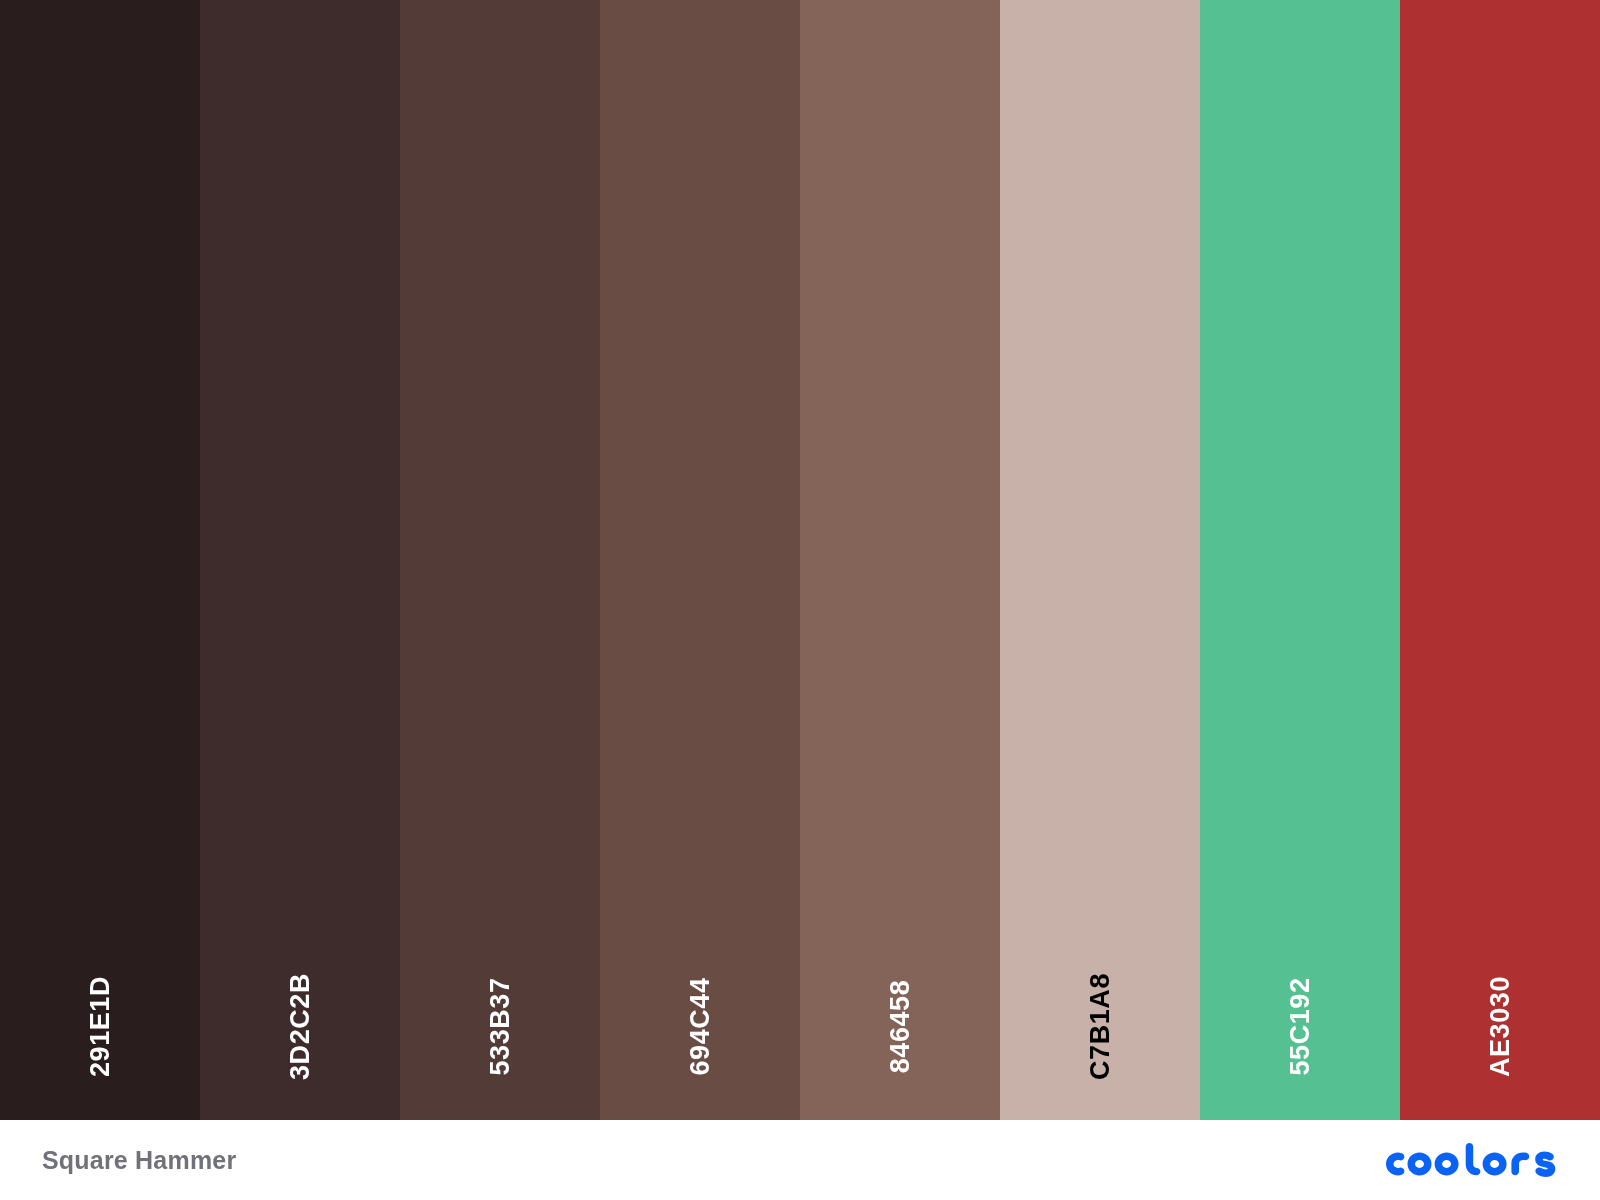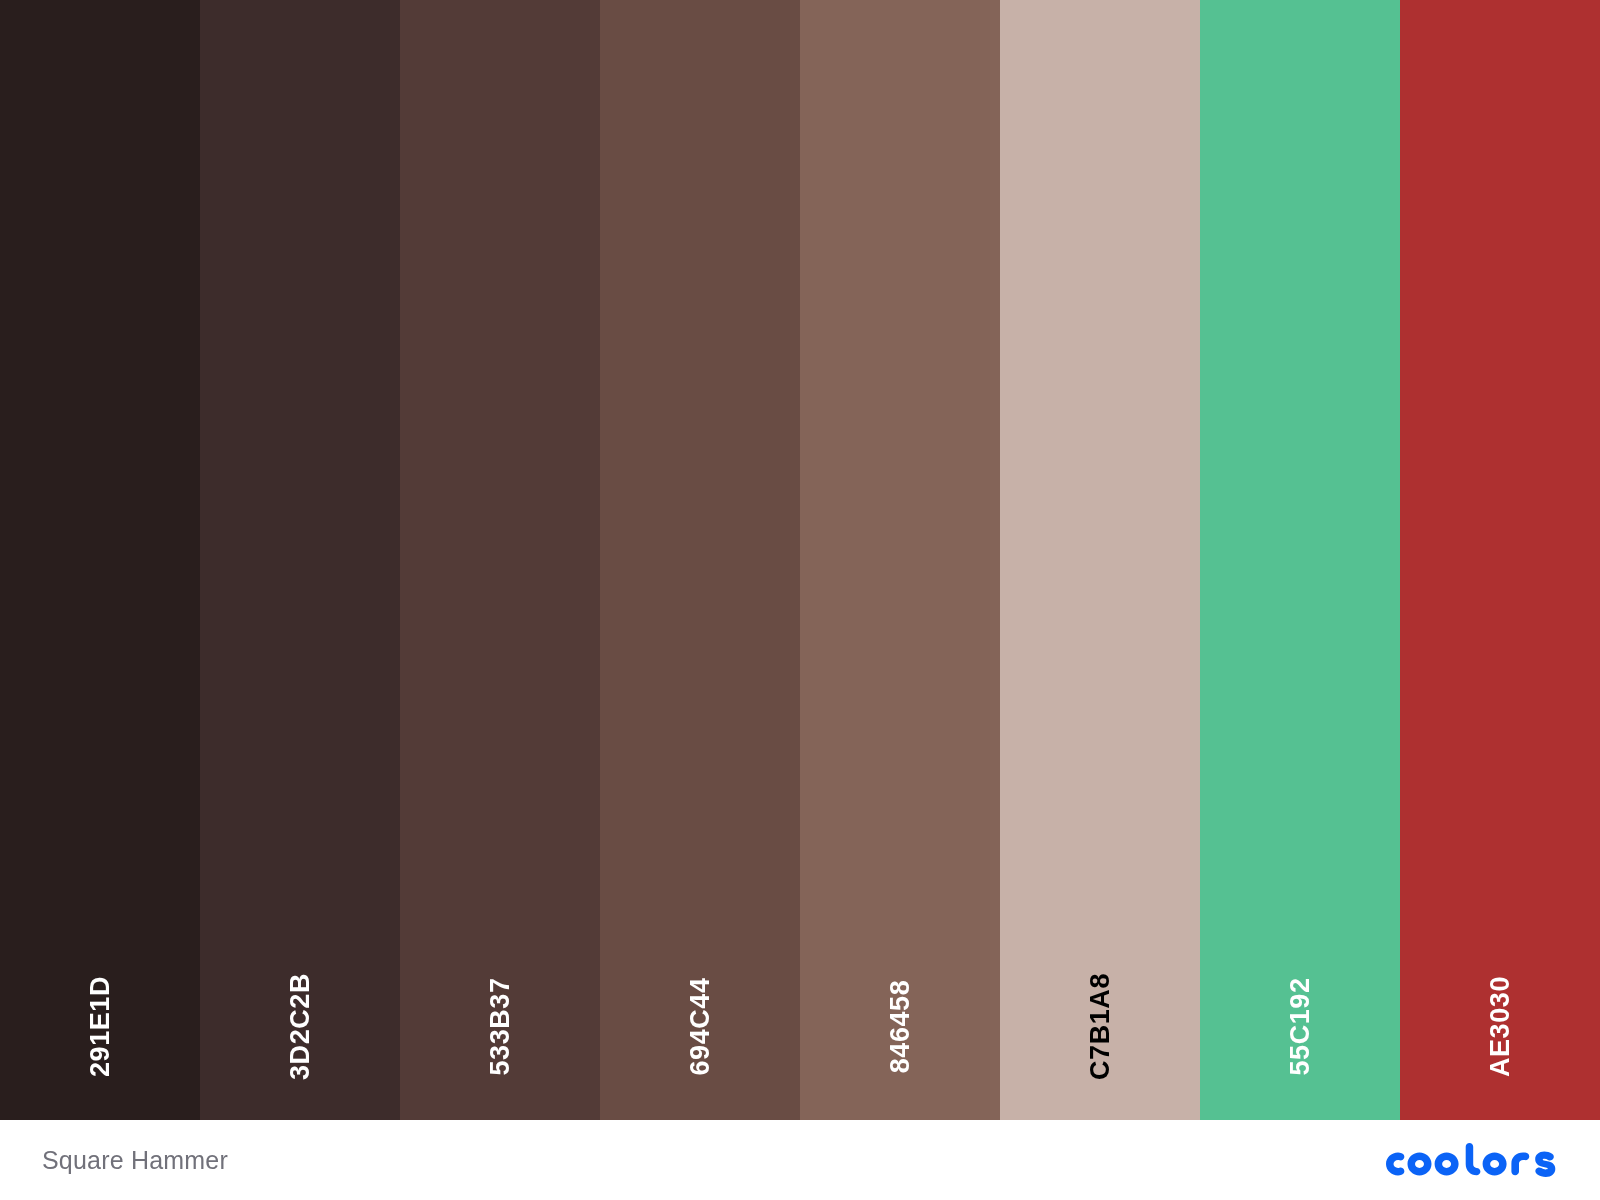--- a/index.html
+++ b/index.html
@@ -65,21 +65,21 @@
     background:#ffffff;
     display:flex;
     align-items:center;
     justify-content:space-between;
     padding:0 42px;
   }
 
   #palette-name {
     font-family:"Liberation Sans", sans-serif;
     font-size:25px;
-    font-weight:normal;
+    font-weight:bold;
     color:#71717a;
     letter-spacing:0.2px;
     line-height:1;
   }
 
   #coolors-logo {
     display:flex;
     align-items:center;
     height:40px;
   }

